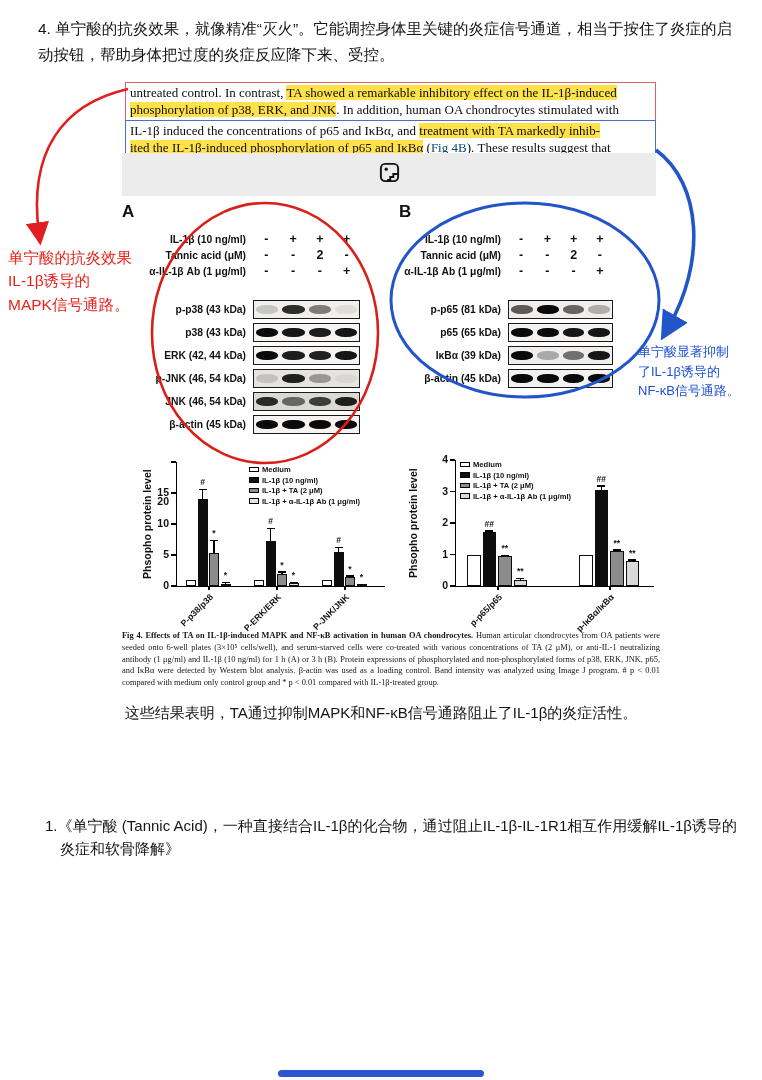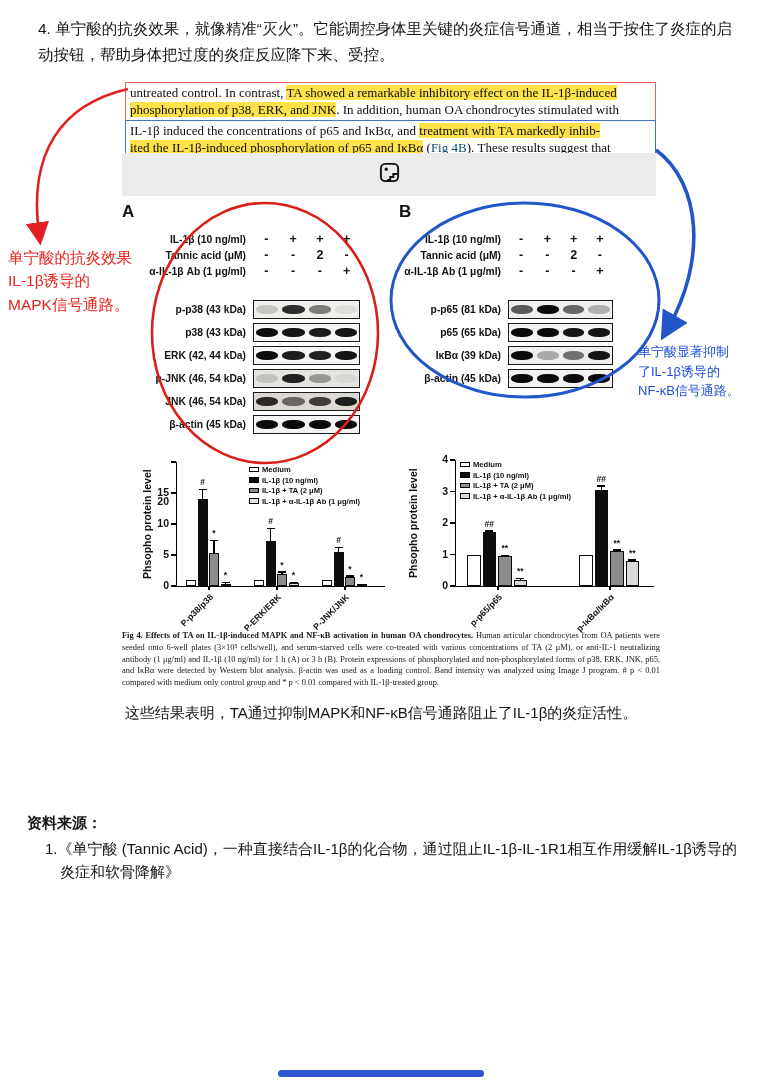--- a/index.html
+++ b/index.html
@@ -443,21 +443,20 @@
       </div>
     </div>
 
   <div class="fcaption">
     <b>Fig 4. Effects of TA on IL-1β-induced MAPK and NF-κB activation in human OA chondrocytes.</b><span> Human articular chondrocytes from OA patients were seeded onto 6-well plates (3×10⁵ cells/well), and serum-starved cells were co-treated with various concentrations of TA (2 μM), or anti-IL-1 neutralizing antibody (1 μg/ml) and IL-1β (10 ng/ml) for 1 h (A) or 3 h (B). Protein expressions of phosphorylated and non-phosphorylated forms of p38, ERK, JNK, p65, and IκBα were detected by Western blot analysis. β-actin was used as a loading control. Band intensity was analyzed using Image J program. # p &lt; 0.01 compared with medium only control group and * p &lt; 0.01 compared with IL-1β-treated group.</span>
   </div>
 
   <div class="conclusion">这些结果表明，TA通过抑制MAPK和NF-κB信号通路阻止了IL-1β的炎症活性。</div>
 
   <div class="sources">
-    <div class="src-head">资料来源：</div>
     <div class="src-cn">1.《单宁酸 (Tannic Acid)，一种直接结合IL-1β的化合物，通过阻止IL-1β-IL-1R1相互作用缓解IL-1β诱导的炎症和软骨降解》</div>
   </div>
 
   <svg class="overlay" width="762" height="1080">
     <defs>
       <marker id="mr" markerWidth="9" markerHeight="9" refX="4.5" refY="4.5" orient="auto">
         <path d="M0 0 L9 4.5 L0 9 z" fill="#e02020"></path>
       </marker>
       <marker id="mb" markerWidth="8" markerHeight="8" refX="4" refY="4" orient="auto">
         <path d="M0 0 L8 4 L0 8 z" fill="#2255c8"></path>

